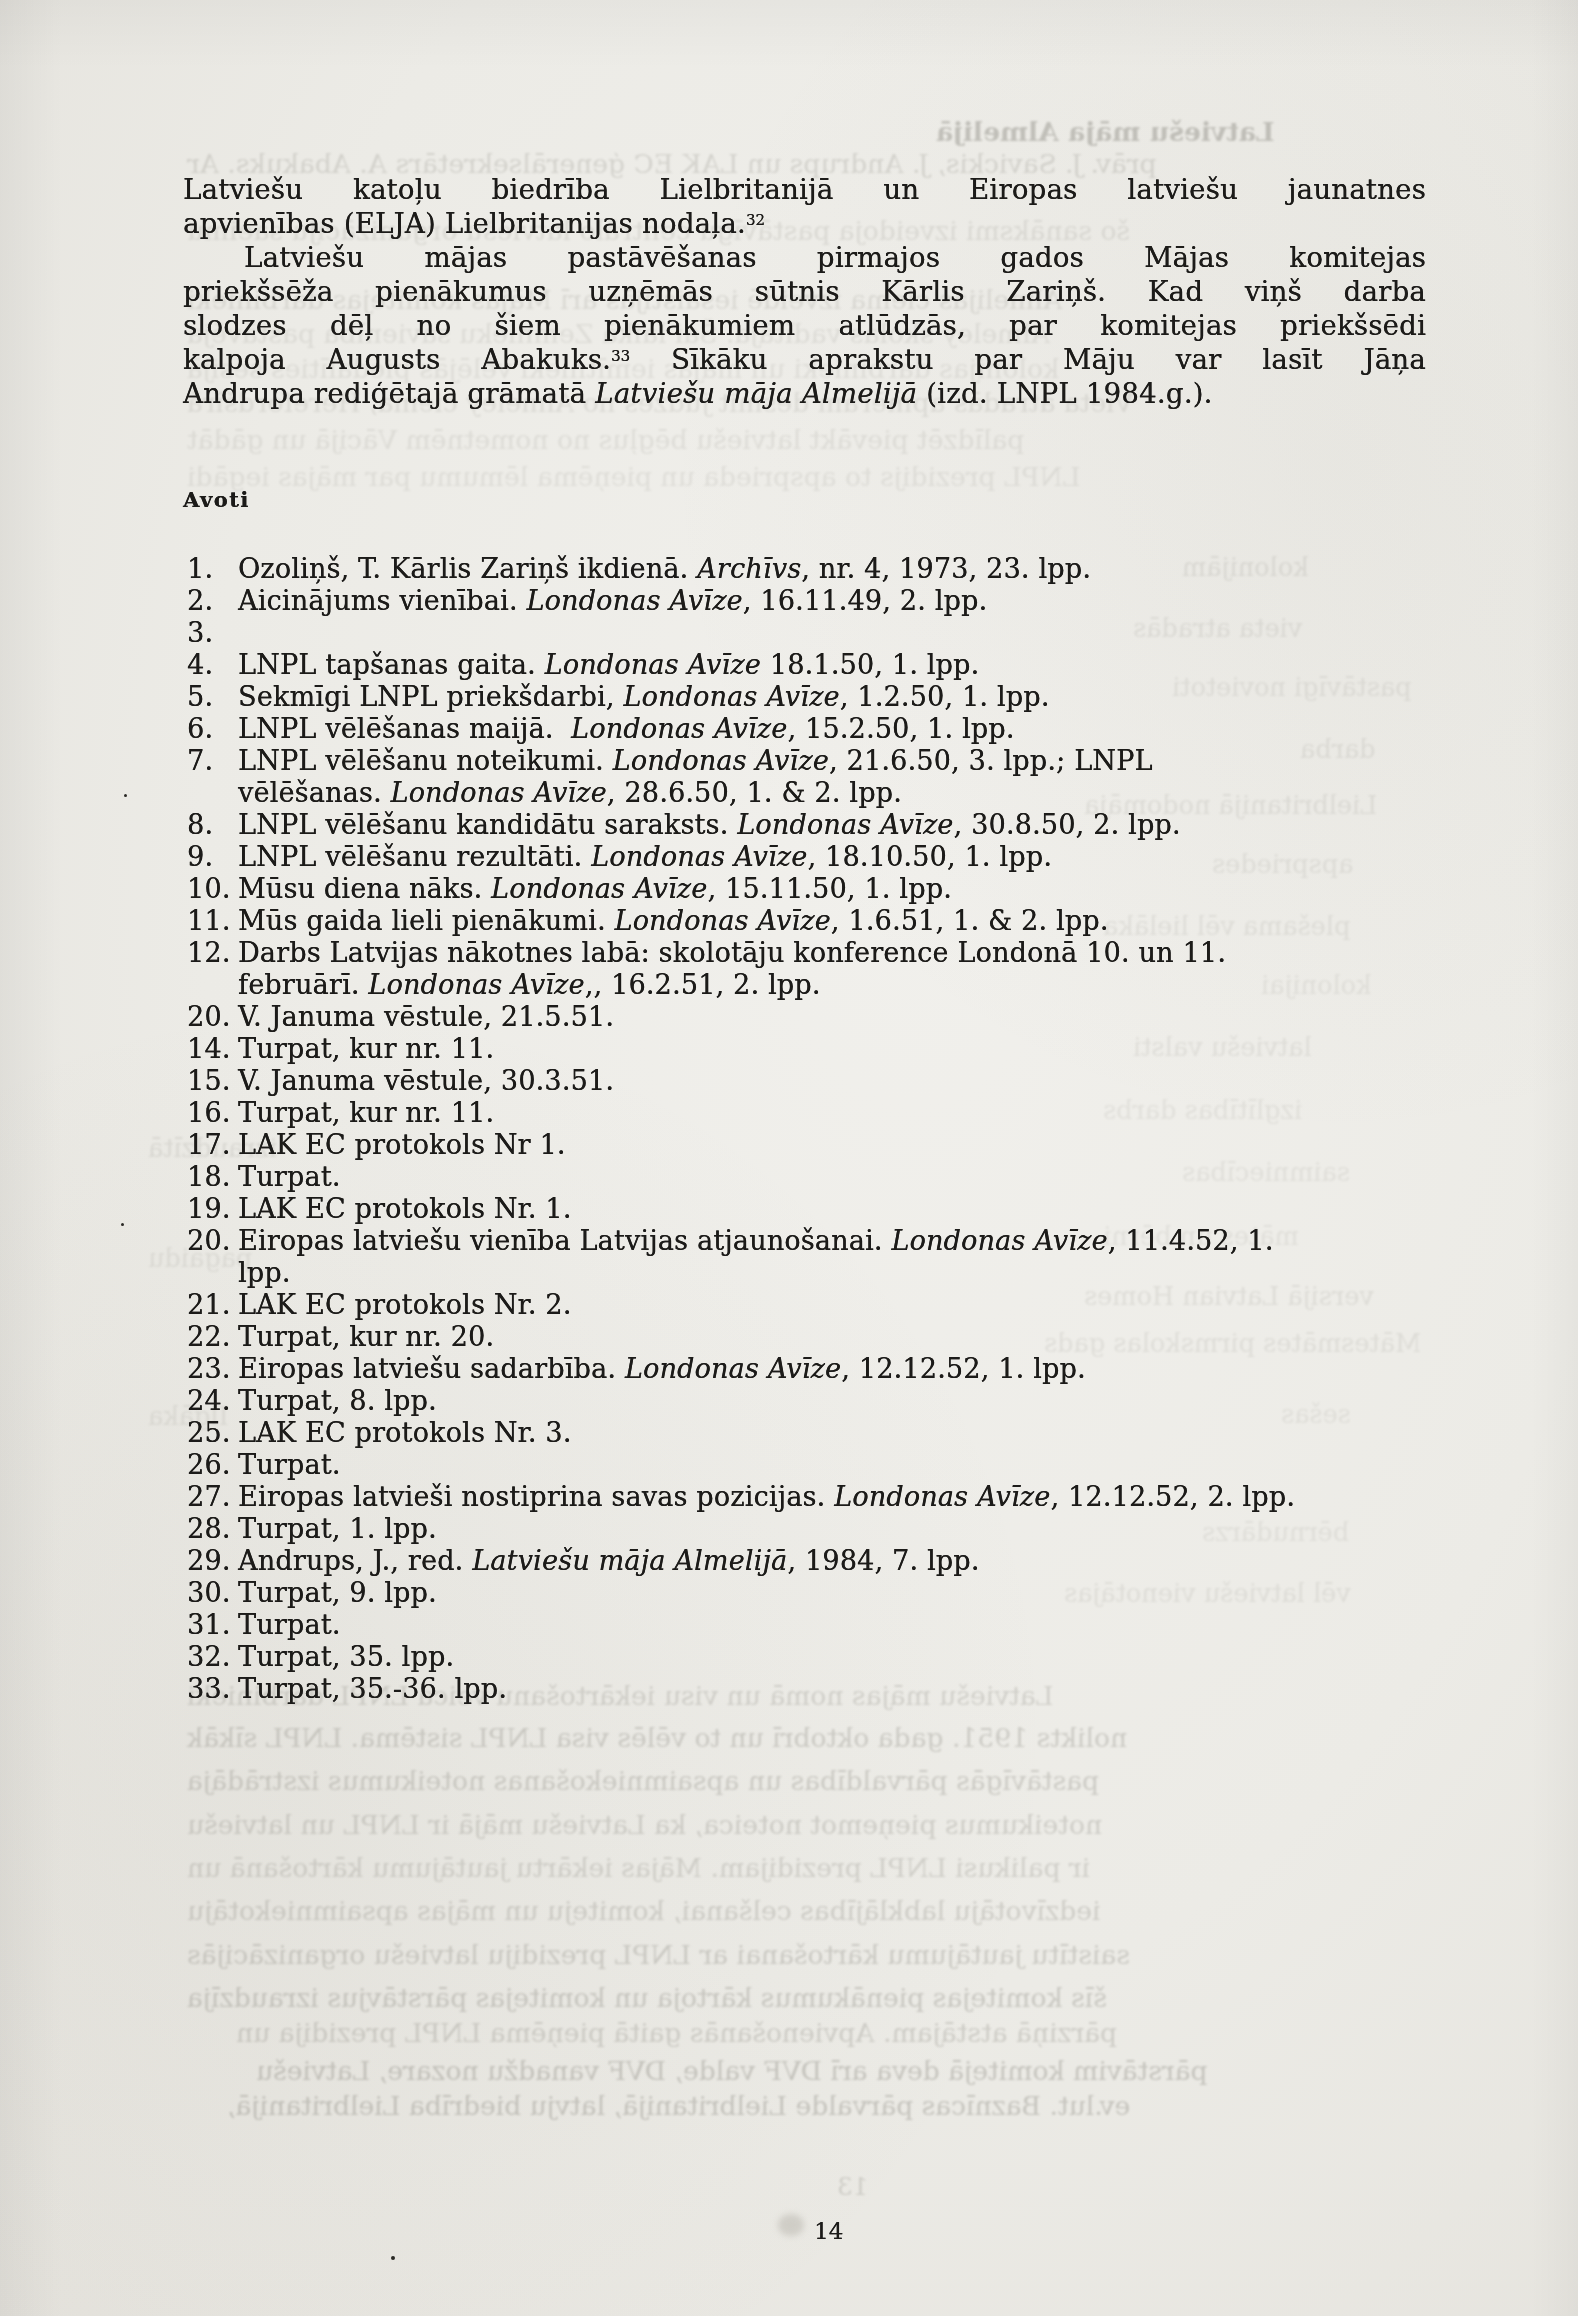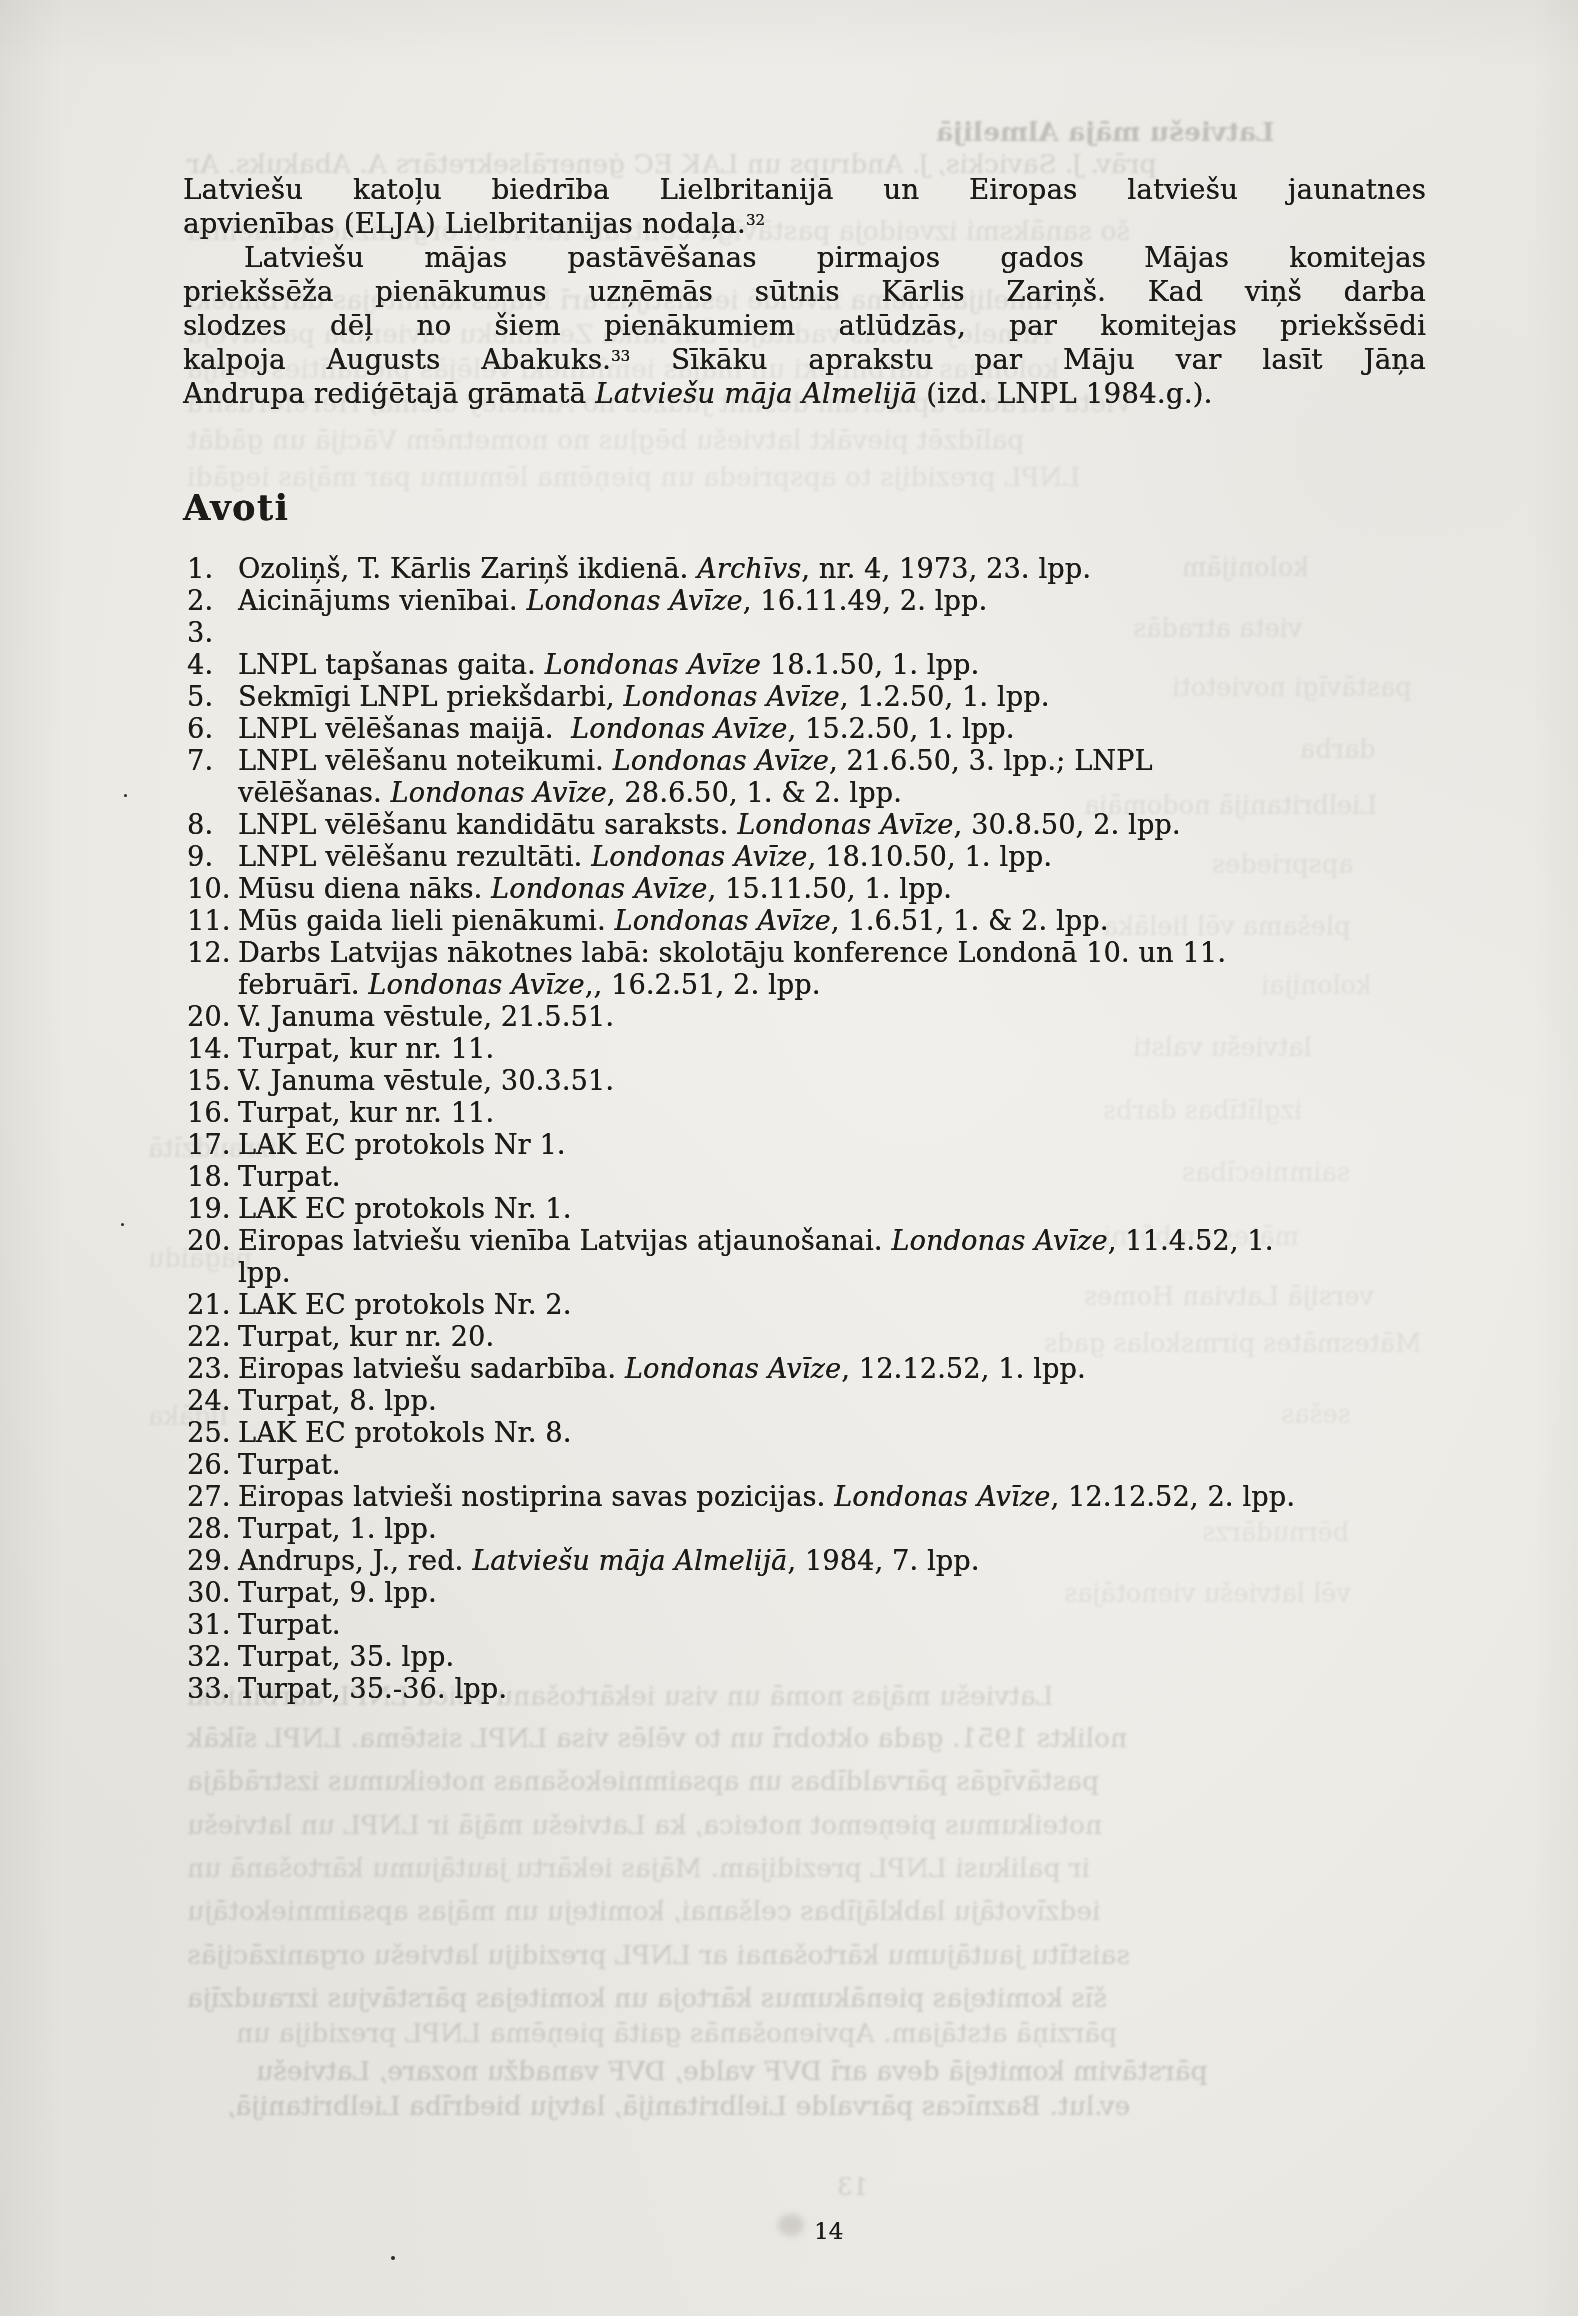--- a/index.html
+++ b/index.html
@@ -29,21 +29,21 @@
     font-size:27.6px;line-height:34px;letter-spacing:0.2px;
   }
   .intro-line{text-align:justify;text-align-last:justify;height:34px;}
   .intro-line.nojust{text-align-last:left;}
   .intro-line.ind{text-indent:61px;}
   .it{font-style:italic;}
   .sup{position:relative;top:-7.9px;font-size:15px;letter-spacing:0;}
   
   .src-heading{
     position:absolute;left:183px;top:487px;
-    font-size:35px;font-weight:bold;letter-spacing:1.5px;
+    font-size:21px;font-weight:bold;letter-spacing:1.5px;
   }
   .sources{
     position:absolute;left:187px;top:553px;width:1281px;
     font-size:27px;letter-spacing:0.2px;
   }
   .src-line{display:flex;height:32px;line-height:32px;}
   .src-num{flex:0 0 51px;white-space:pre;}
   .src-text{white-space:pre;}
   
   .page-num{
@@ -229,21 +229,21 @@
       <div class="src-line">
     <span class="src-num">23.</span>
     <span class="src-text"><span>Eiropas latviešu sadarbība. </span><span class="it">Londonas Avīze</span><span>, 12.12.52, 1. lpp.</span></span>
   </div>
       <div class="src-line">
     <span class="src-num">24.</span>
     <span class="src-text"><span>Turpat, 8. lpp.</span></span>
   </div>
       <div class="src-line">
     <span class="src-num">25.</span>
-    <span class="src-text"><span>LAK EC protokols Nr. 8.</span></span>
+    <span class="src-text"><span>LAK EC protokols Nr. 3.</span></span>
   </div>
       <div class="src-line">
     <span class="src-num">26.</span>
     <span class="src-text"><span>Turpat.</span></span>
   </div>
       <div class="src-line">
     <span class="src-num">27.</span>
     <span class="src-text"><span>Eiropas latvieši nostiprina savas pozicijas. </span><span class="it">Londonas Avīze</span><span>, 12.12.52, 2. lpp.</span></span>
   </div>
       <div class="src-line">

